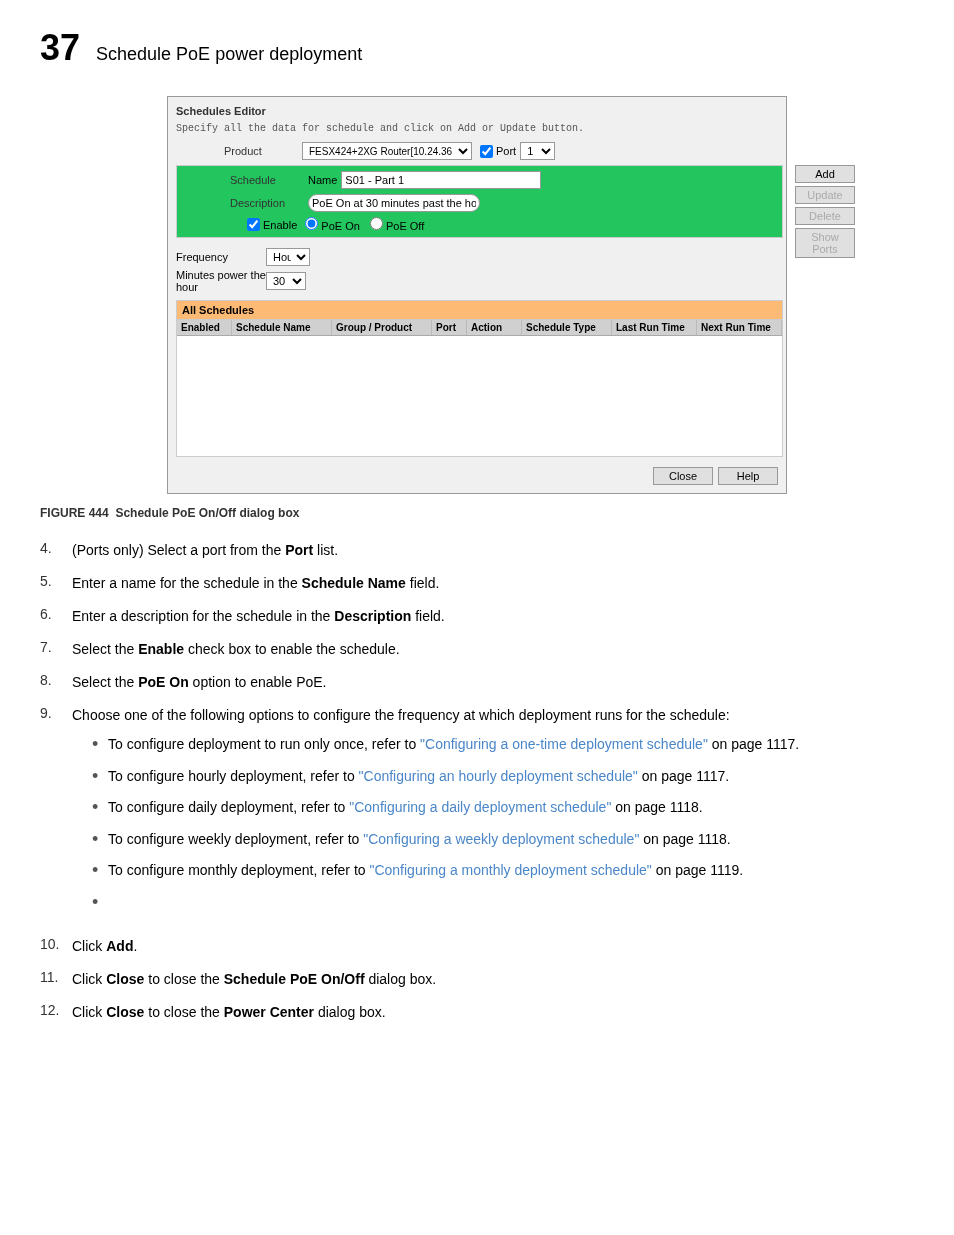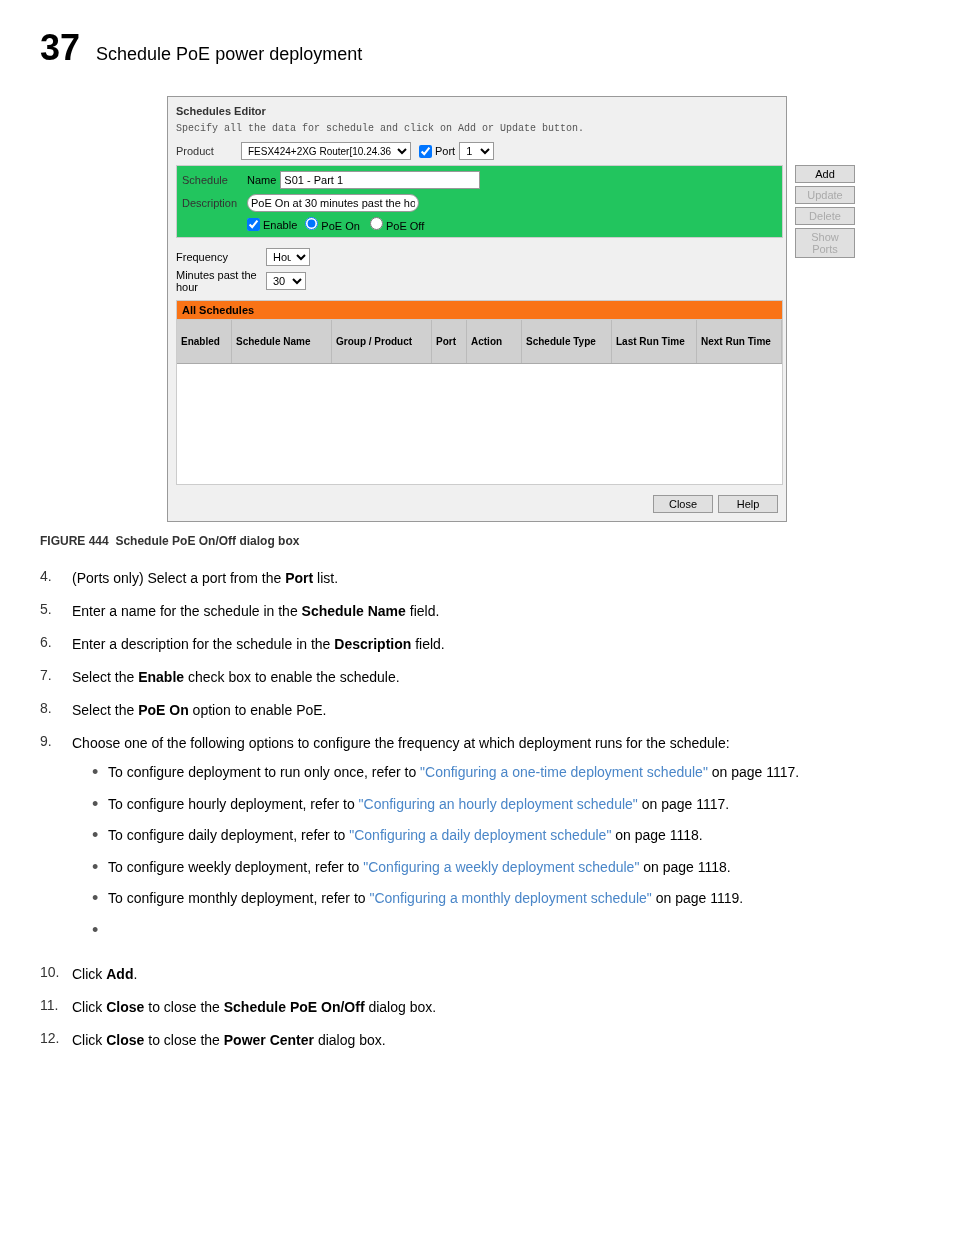--- a/index.html
+++ b/index.html
@@ -57,23 +57,24 @@
       margin-bottom: 8px;
       font-family: Liberation Mono, monospace;
     }
     .dialog-row {
       display: flex;
       align-items: center;
       margin-bottom: 5px;
       font-size: 11px;
     }
     .dialog-label {
-      width: 65px;
+      width: 78px;
       font-size: 11px;
       color: #333;
+      margin-left: 48px;
     }
     .dialog-input-box {
       background: #fff;
       border: 1px solid #999;
       height: 18px;
       font-size: 11px;
       padding: 1px 3px;
     }
     .dialog-select {
       background: #fff;
@@ -131,32 +132,32 @@
     .all-schedules-section {
       background: #fff;
       border: 1px solid #ccc;
       margin-bottom: 6px;
     }
     .all-schedules-title {
       font-size: 11px;
       font-weight: bold;
       padding: 3px 5px;
       border-bottom: 1px solid #ccc;
-      background: #f97316;
+      background: #fdba74;
     }
     .table-header {
       display: grid;
       grid-template-columns: 55px 100px 100px 35px 55px 90px 85px 85px;
       background: #d0d0d0;
       border-bottom: 1px solid #aaa;
       font-size: 10px;
       font-weight: bold;
     }
     .table-header-cell {
-      padding: 16px 4px;
+      padding: 2px 4px;
       border-right: 1px solid #bbb;
     }
     .table-body {
       height: 120px;
       background: #fff;
     }
     .side-buttons {
       display: flex;
       flex-direction: column;
       gap: 3px;
@@ -306,21 +307,21 @@
           </div>
 
           <div style="padding: 4px 0 4px 0;">
             <div class="freq-row">
               <span class="freq-label">Frequency</span>
               <select class="dialog-select" style="width:44px;">
                 <option>Hourly</option>
               </select>
             </div>
             <div class="freq-row">
-              <span class="freq-label">Minutes past the hour</span>
+              <span class="freq-label">Minutes power the hour</span>
               <select class="dialog-select" style="width:40px;">
                 <option>30</option>
               </select>
             </div>
           </div>
 
           <div class="all-schedules-section">
             <div class="all-schedules-title">All Schedules</div>
             <div class="table-header">
               <div class="table-header-cell">Enabled</div>

